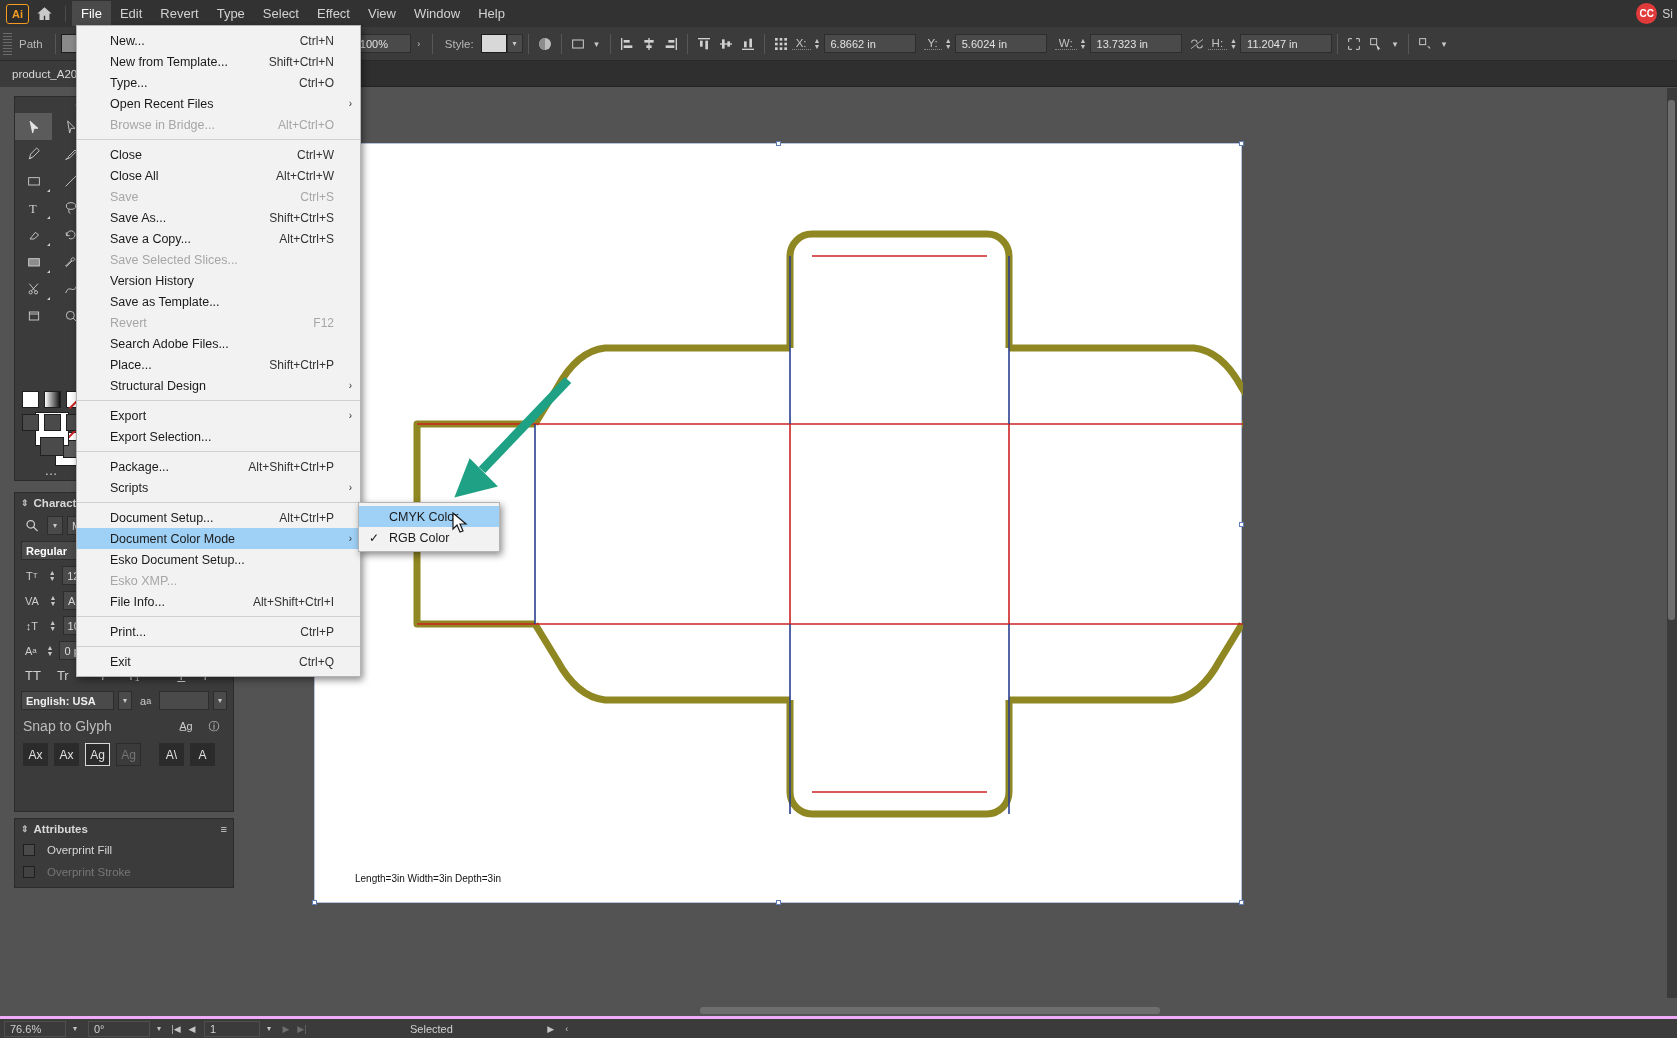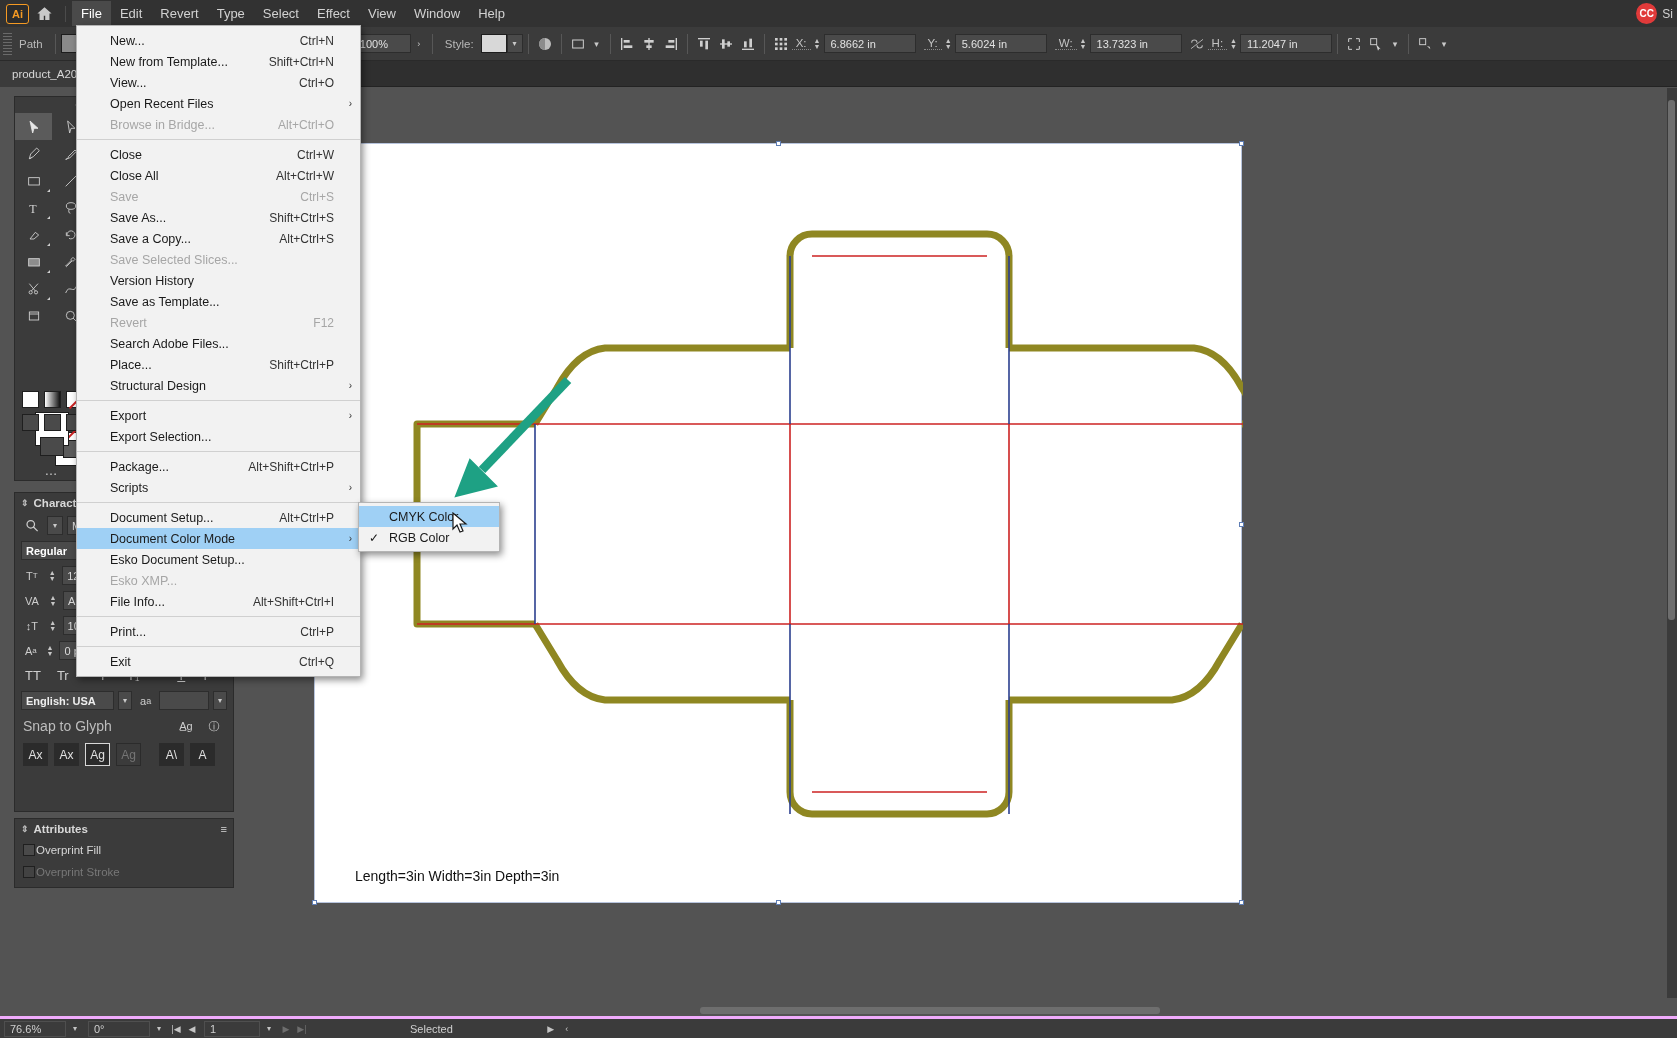--- a/index.html
+++ b/index.html
@@ -102,32 +102,32 @@
   .glyph-row { display:flex; gap:6px; padding:4px 8px; align-items:center; }
   .glyph-btn { width:25px; height:23px; background:#2b2b2b; border:1px solid #2b2b2b;
     display:flex; align-items:center; justify-content:center; color:#e0e0e0; font-size:12px; }
   .glyph-btn.on { border:1px solid #d8d8d8; }
   .glyph-btn.off { color:#757575; background:#3b3b3b; }
   .snap-lbl { font-size:14px; color:#bdbdbd; }
 
   
   .attrpanel { position:absolute; left:14px; top:818px; width:220px; height:70px;
     background:#3b3b3b; border:1px solid #2b2b2b; }
-  .attr-row { display:flex; align-items:center; gap:1px; padding:5px 8px; font-size:11.5px; }
+  .attr-row { display:flex; align-items:center; gap:12px; padding:5px 8px; font-size:11.5px; }
   .chk { width:12px; height:12px; background:#4a4a4a; border:1px solid #1f1f1f; }
   .chk.dis { background:#424242; }
   .dim { color:#777; }
 
   
   .canvasarea { position:absolute; left:252px; top:88px; right:10px; bottom:40px;
     background:#535353; overflow:hidden; }
   .artboard { position:absolute; left:62px; top:55px; width:928px; height:760px;
     background:#fff; border:1px solid #b7c4dd; }
   .sel-handle { position:absolute; width:5px; height:5px; background:#fff; border:1px solid #5f7eb5; }
-  .dim-text { position:absolute; left:40px; bottom:18px; font-size:14px; color:#111;
+  .dim-text { position:absolute; left:40px; bottom:18px; font-size:10px; color:#111;
     font-family:"Liberation Sans", sans-serif; }
 
   
   .filemenu { position:absolute; left:76px; top:25px; width:285px; background:#f2f2f2;
     border:1px solid #b4b4b4; box-shadow:2px 3px 7px rgba(0,0,0,.45); z-index:60;
     padding:4px 0; font-size:12.5px; color:#1a1a1a; }
   .fm-item { display:flex; align-items:center; height:21px; padding:0 26px 0 33px;
     position:relative; white-space:nowrap; }
   .fm-item .lbl { flex:1; }
   .fm-item .sc { color:#333; font-size:12px; padding-left:14px; }
@@ -665,21 +665,21 @@
 
     <div class="fm-item">
       <span class="lbl">New...</span>
       <span class="sc">Ctrl+N</span>
     </div>
     <div class="fm-item">
       <span class="lbl">New from Template...</span>
       <span class="sc">Shift+Ctrl+N</span>
     </div>
     <div class="fm-item">
-      <span class="lbl">View...</span>
+      <span class="lbl">Type...</span>
       <span class="sc">Ctrl+O</span>
     </div>
     <div class="fm-item">
       <span class="lbl">Open Recent Files</span>
       <span class="arr">›</span>
     </div>
     <div class="fm-item disabled">
       <span class="lbl">Browse in Bridge...</span>
       <span class="sc">Alt+Ctrl+O</span>
     </div>

